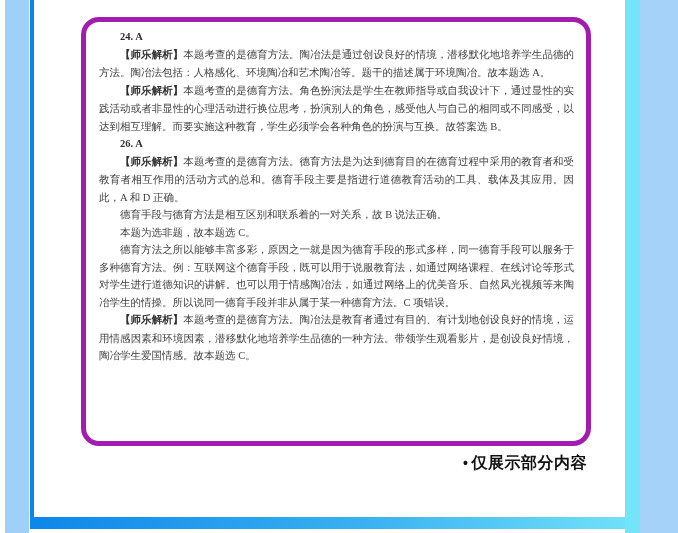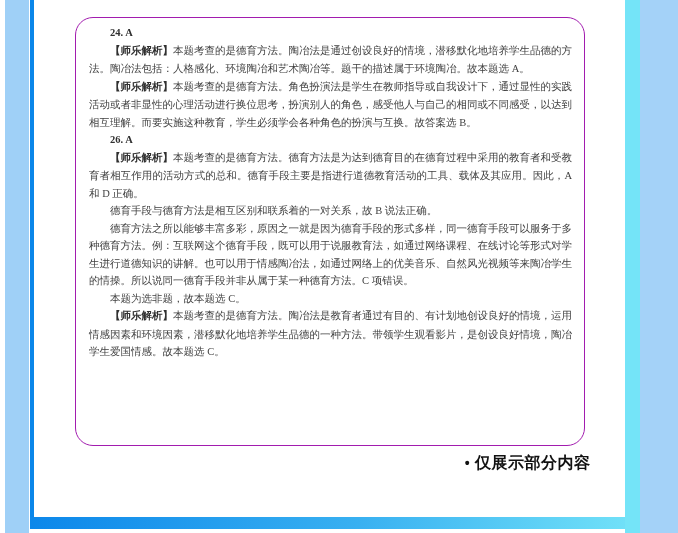--- a/index.html
+++ b/index.html
@@ -10,59 +10,59 @@
   
   .left-light-strip{position:absolute;left:5px;top:0;width:24px;height:533px;background:#9fd0f7;}
   .left-blue-line{position:absolute;left:30px;top:0;width:4px;height:529px;background:#0a86e9;}
   .bottom-gradient-bar{position:absolute;left:30px;top:517px;width:595px;height:12px;
     background:linear-gradient(to right,#0c87ea 0%,#38b0f1 55%,#70e0f8 100%);}
   .right-cyan-strip{position:absolute;left:625px;top:0;width:15px;height:533px;background:#74e4f8;}
   .right-blue-strip{position:absolute;left:640px;top:0;width:38px;height:533px;background:#a4d2f8;}
 
   
   .answer-panel{
-    position:absolute;left:75px;top:17px;width:510px;height:429px;box-sizing:border-box;
-    background:#ffffff;border:1px solid #a21caf;border-radius:18px;
+    position:absolute;left:81px;top:17px;width:510px;height:429px;box-sizing:border-box;
+    background:#ffffff;border:5px solid #a21caf;border-radius:18px;
     padding:6px 12px 0 13px;overflow:hidden;
   }
   .answer-list{
     font-family:"Liberation Serif","DejaVu Serif",serif;
     font-size:10.5px;line-height:17.5px;color:#3f3f3f;
     text-align:justify;
   }
   .answer-list p{margin:0;text-indent:2em;}
   .answer-number{font-weight:bold;color:#303030;}
   .answer-paragraph b{font-weight:bold;color:#303030;font-family:Liberation Mono, monospace;}
 
   
   .footer-note{
     position:absolute;left:463px;top:453px;
     font-size:16px;font-weight:bold;color:#111111;letter-spacing:0.5px;
-    font-family:Liberation Mono, monospace;
+    font-family:Liberation Sans, sans-serif;
   }
   .footer-note .bullet{margin-right:3px;font-size:14px;}
 </style>
 </head>
 <body>
 
 <div class="left-light-strip"></div>
 <div class="left-blue-line"></div>
 <div class="bottom-gradient-bar"></div>
 <div class="right-cyan-strip"></div>
 <div class="right-blue-strip"></div>
 
 <div class="answer-panel">
   <div class="answer-list">
       <p class="answer-number">24. A</p>
       <p class="answer-paragraph"><b>【师乐解析】</b>本题考查的是德育方法。陶冶法是通过创设良好的情境，潜移默化地培养学生品德的方法。陶冶法包括：人格感化、环境陶冶和艺术陶冶等。题干的描述属于环境陶冶。故本题选 A。</p>
       <p class="answer-paragraph"><b>【师乐解析】</b>本题考查的是德育方法。角色扮演法是学生在教师指导或自我设计下，通过显性的实践活动或者非显性的心理活动进行换位思考，扮演别人的角色，感受他人与自己的相同或不同感受，以达到相互理解。而要实施这种教育，学生必须学会各种角色的扮演与互换。故答案选 B。</p>
       <p class="answer-number">26. A</p>
       <p class="answer-paragraph"><b>【师乐解析】</b>本题考查的是德育方法。德育方法是为达到德育目的在德育过程中采用的教育者和受教育者相互作用的活动方式的总和。德育手段主要是指进行道德教育活动的工具、载体及其应用。因此，A 和 D 正确。</p>
       <p class="answer-paragraph">德育手段与德育方法是相互区别和联系着的一对关系，故 B 说法正确。</p>
+      <p class="answer-paragraph">本题为选非题，故本题选 C。</p>
       <p class="answer-paragraph">德育方法之所以能够丰富多彩，原因之一就是因为德育手段的形式多样，同一德育手段可以服务于多种德育方法。例：互联网这个德育手段，既可以用于说服教育法，如通过网络课程、在线讨论等形式对学生进行道德知识的讲解。也可以用于情感陶冶法，如通过网络上的优美音乐、自然风光视频等来陶冶学生的情操。所以说同一德育手段并非从属于某一种德育方法。C 项错误。</p>
-      <p class="answer-paragraph">本题为选非题，故本题选 C。</p>
       <p class="answer-paragraph"><b>【师乐解析】</b>本题考查的是德育方法。陶冶法是教育者通过有目的、有计划地创设良好的情境，运用情感因素和环境因素，潜移默化地培养学生品德的一种方法。带领学生观看影片，是创设良好情境，陶冶学生爱国情感。故本题选 C。</p>
     </div>
 </div>
 
 <div class="footer-note">
   <span class="bullet">•</span><span>仅展示部分内容</span>
 </div>
 
 </body></html>

